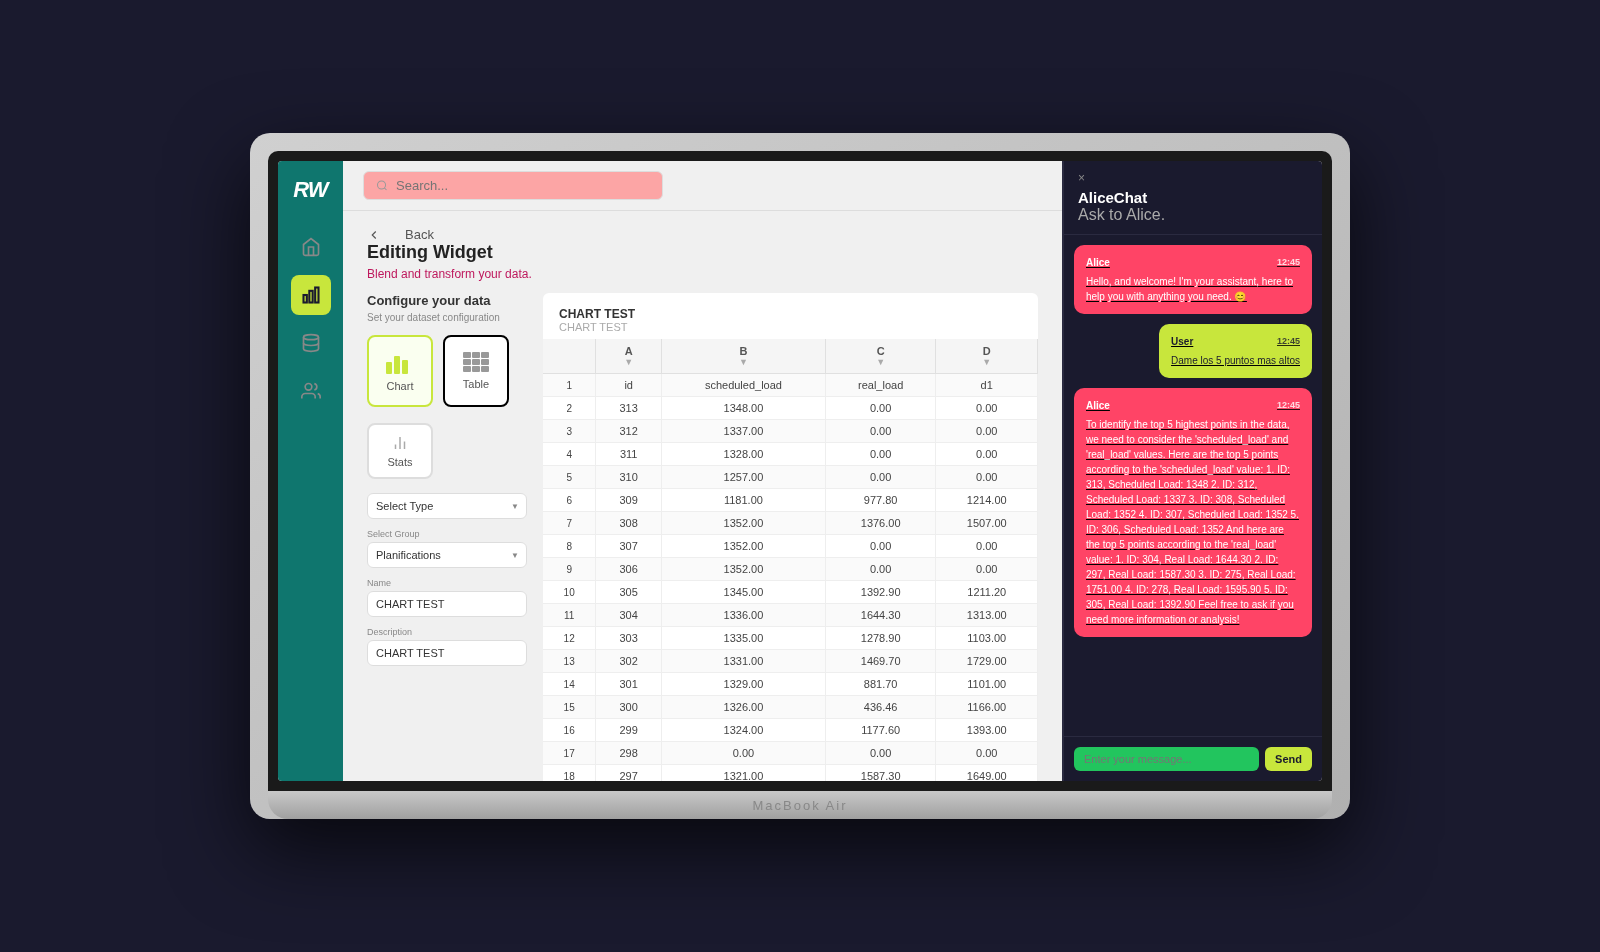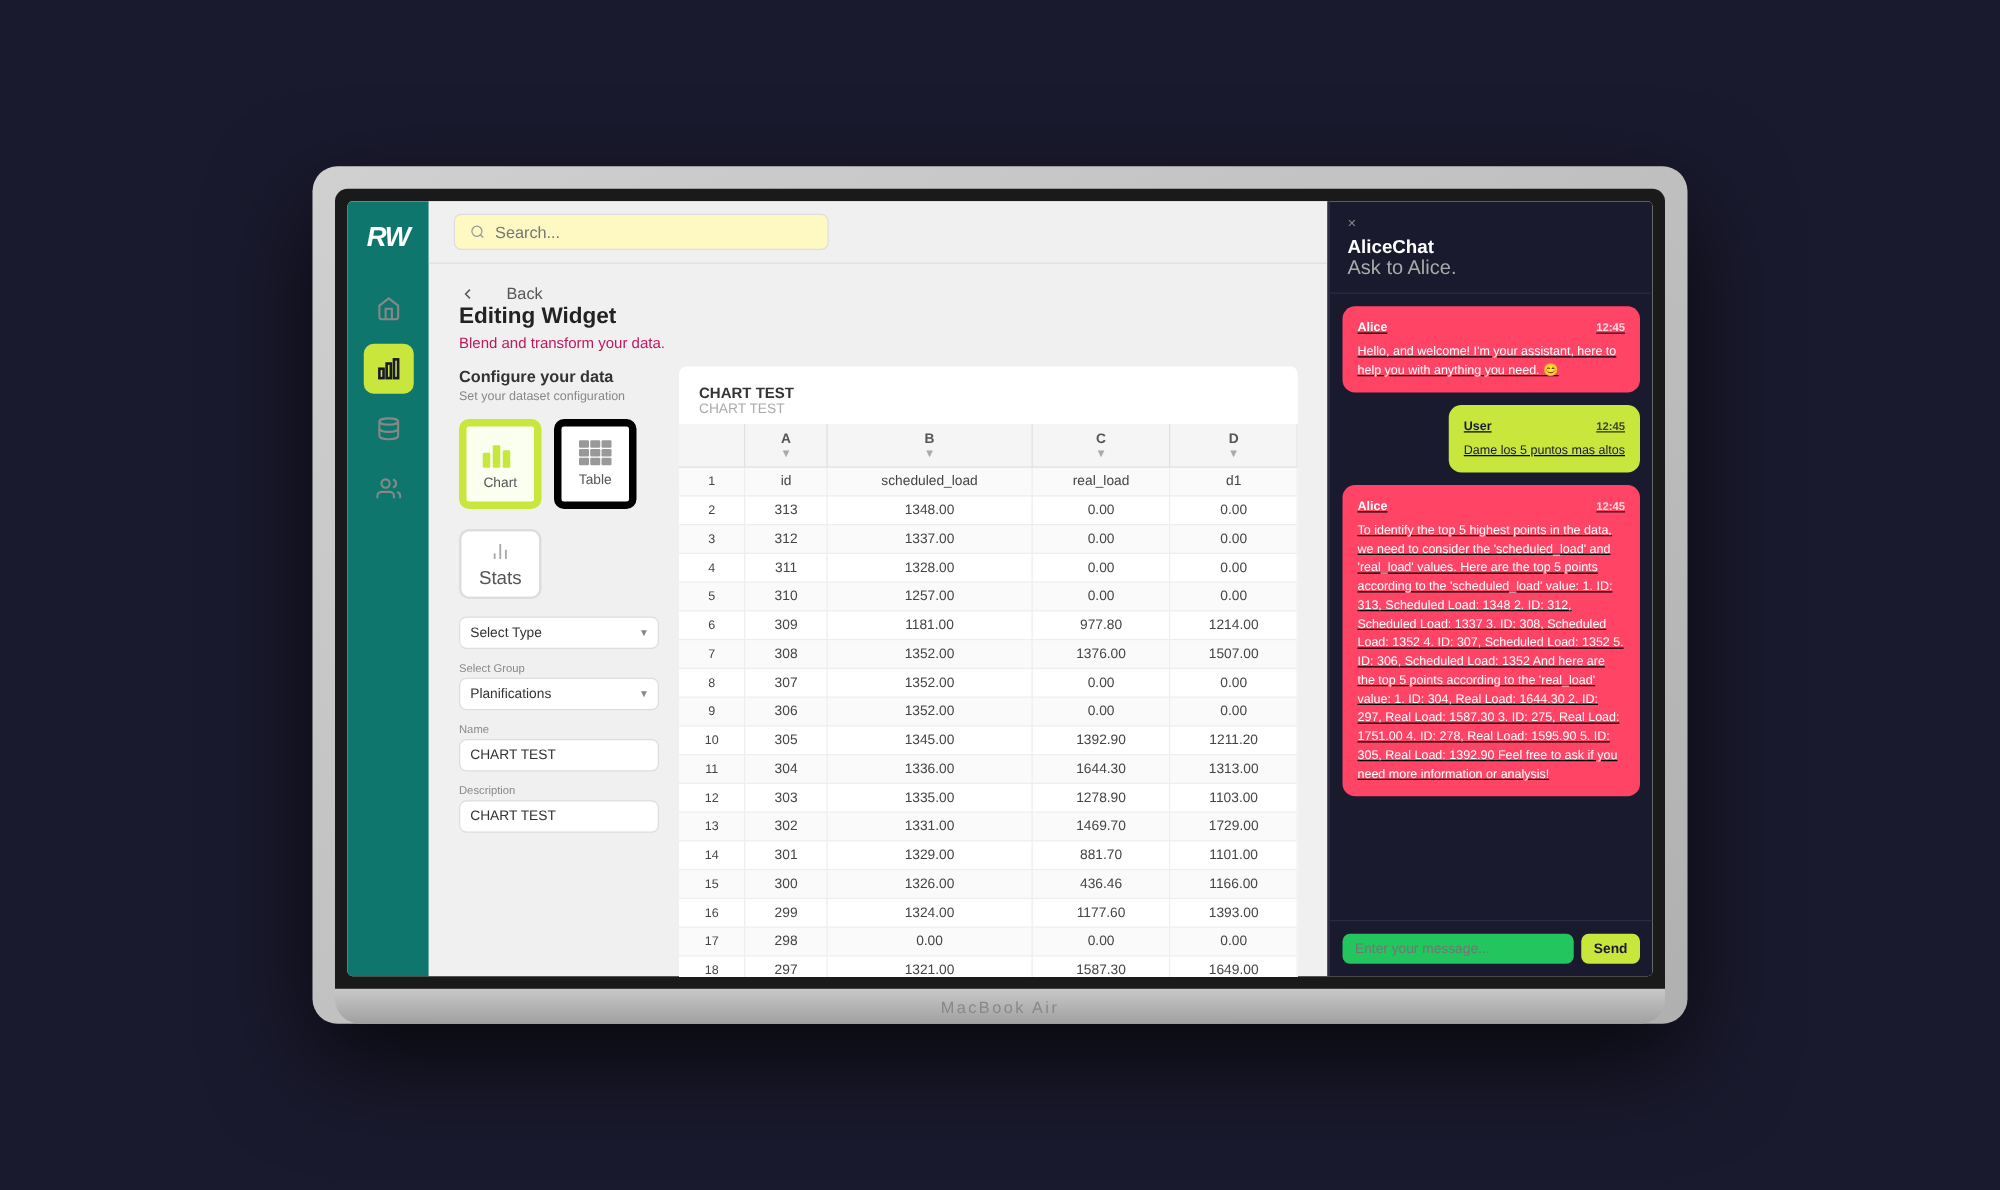--- a/index.html
+++ b/index.html
@@ -100,21 +100,21 @@
       overflow: hidden;
     }
 
     .topbar {
       background: #f0f0f0;
       padding: 10px 20px;
       border-bottom: 1px solid #ddd;
     }
 
     .search-bar {
-      background: #fef9c3;
+      background: #fca5a5;
       border: 1px solid #ddd;
       border-radius: 6px;
       padding: 6px 12px;
       display: flex;
       align-items: center;
       gap: 8px;
       width: 300px;
     }
 
     .search-bar input {
@@ -182,21 +182,21 @@
     .widget-types {
       display: flex;
       gap: 10px;
       margin-bottom: 16px;
     }
 
     .widget-type-btn {
       width: 66px;
       height: 72px;
       background: white;
-      border: 6px solid #000000;
+      border: 2px solid #000000;
       border-radius: 8px;
       display: flex;
       flex-direction: column;
       align-items: center;
       justify-content: center;
       gap: 6px;
       cursor: pointer;
       font-size: 11px;
       color: #555;
     }
@@ -237,21 +237,21 @@
       height: 56px;
       background: white;
       border: 2px solid #ddd;
       border-radius: 8px;
       display: flex;
       flex-direction: column;
       align-items: center;
       justify-content: center;
       gap: 4px;
       cursor: pointer;
-      font-size: 15px;
+      font-size: 11px;
       color: #555;
     }
 
     .form-field {
       margin-bottom: 10px;
     }
 
     .form-label {
       font-size: 9px;
       color: #888;

